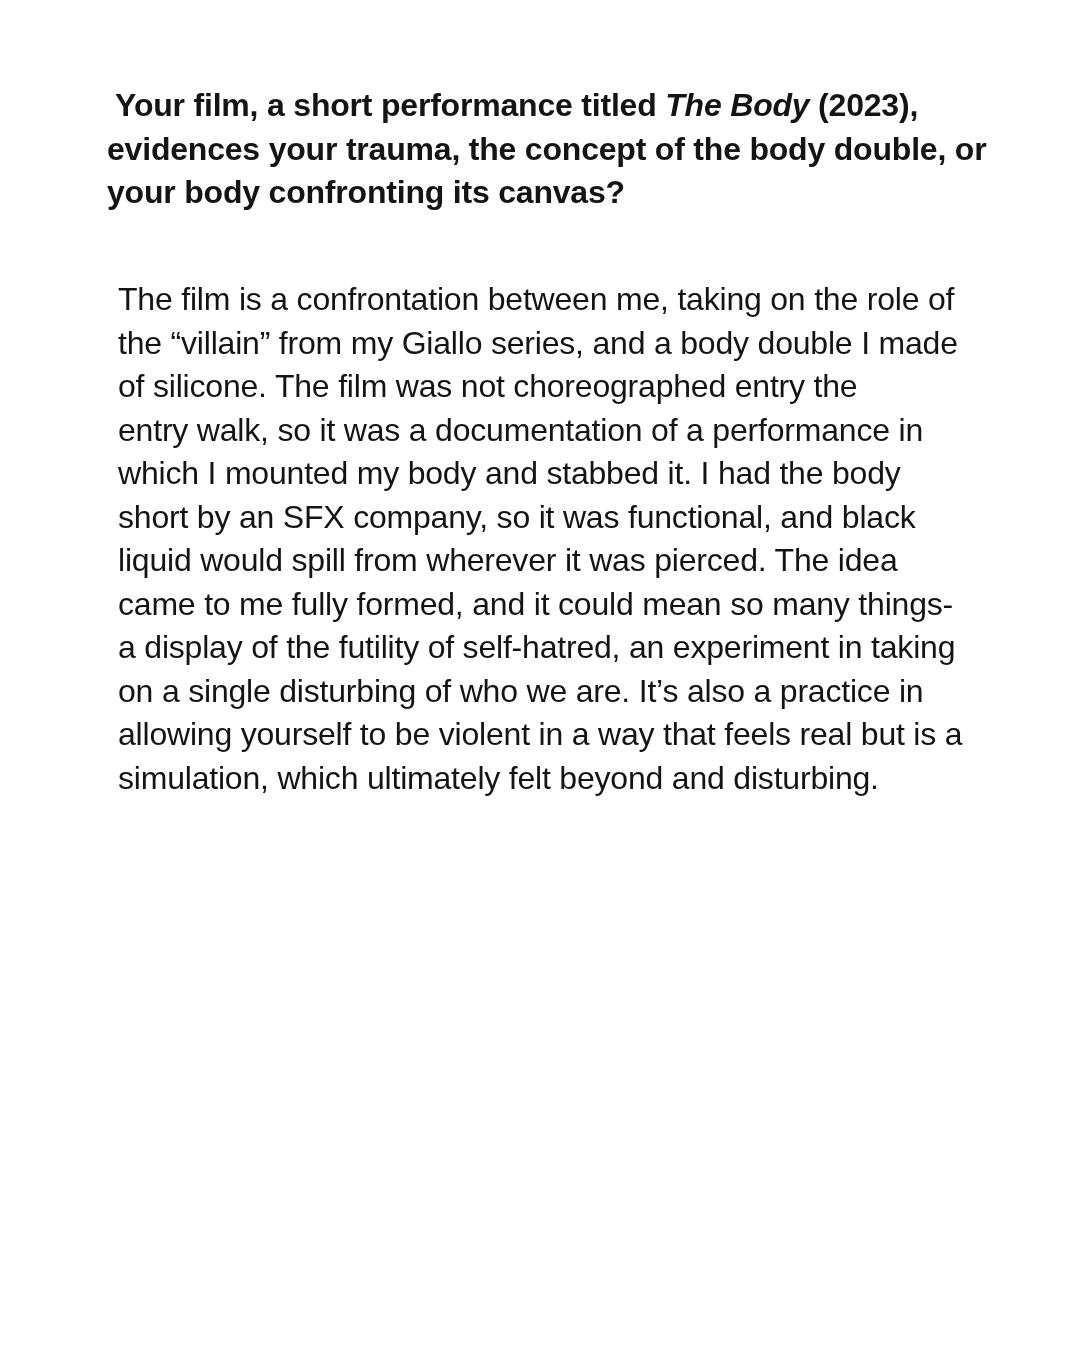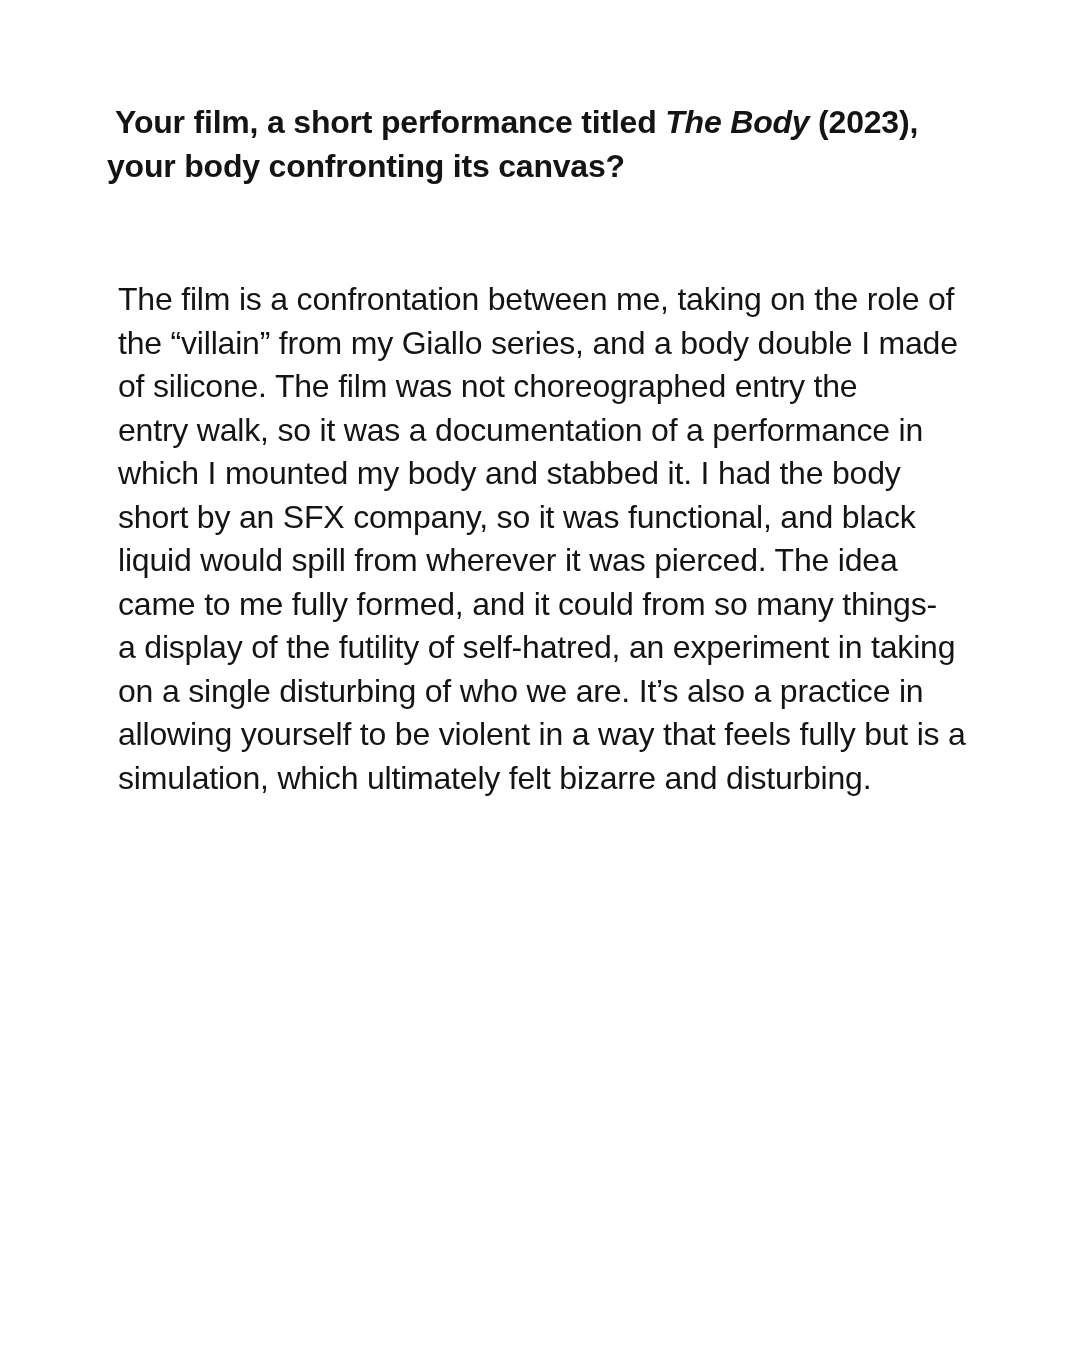--- a/index.html
+++ b/index.html
@@ -15,21 +15,21 @@
     position: relative;
     overflow: hidden;
   }
   .page {
     position: absolute;
     inset: 0;
   }
   .question {
     position: absolute;
     left: 107px;
-    top: 101px;
+    top: 84px;
     font-size: 32px;
     line-height: 43.5px;
     font-weight: 700;
     letter-spacing: -0.2px;
   }
   .answer {
     position: absolute;
     left: 118px;
     top: 278px;
     font-size: 32px;
@@ -43,29 +43,30 @@
   .italic {
     font-style: italic;
   }
 </style>
 </head>
 <body style="background: rgb(255, 255, 255); color: rgb(20, 20, 20);">
 
 <main class="page">
   <section class="question">
       <div class="line"><span> Your film, a short performance titled </span><span class="italic">The Body</span><span> (2023),</span></div>
+      <div class="line"><span>evidences your trauma, the concept of the body double, or</span></div>
       <div class="line"><span>your body confronting its canvas?</span></div>
     </section>
   <section class="answer">
       <div class="line">The film is a confrontation between me, taking on the role of</div>
       <div class="line">the “villain” from my Giallo series, and a body double I made</div>
       <div class="line">of silicone. The film was not choreographed entry the</div>
       <div class="line">entry walk, so it was a documentation of a performance in</div>
       <div class="line">which I mounted my body and stabbed it. I had the body</div>
       <div class="line">short by an SFX company, so it was functional, and black</div>
       <div class="line">liquid would spill from wherever it was pierced. The idea</div>
-      <div class="line">came to me fully formed, and it could from so many things-</div>
+      <div class="line">came to me fully formed, and it could mean so many things-</div>
       <div class="line">a display of the futility of self-hatred, an experiment in taking</div>
       <div class="line">on a single disturbing of who we are. It’s also a practice in</div>
-      <div class="line">allowing yourself to be violent in a way that feels fully but is a</div>
-      <div class="line">simulation, which ultimately felt bizarre and disturbing.</div>
+      <div class="line">allowing yourself to be violent in a way that feels real but is a</div>
+      <div class="line">simulation, which ultimately felt beyond and disturbing.</div>
     </section>
 </main>
 
 </body></html>

